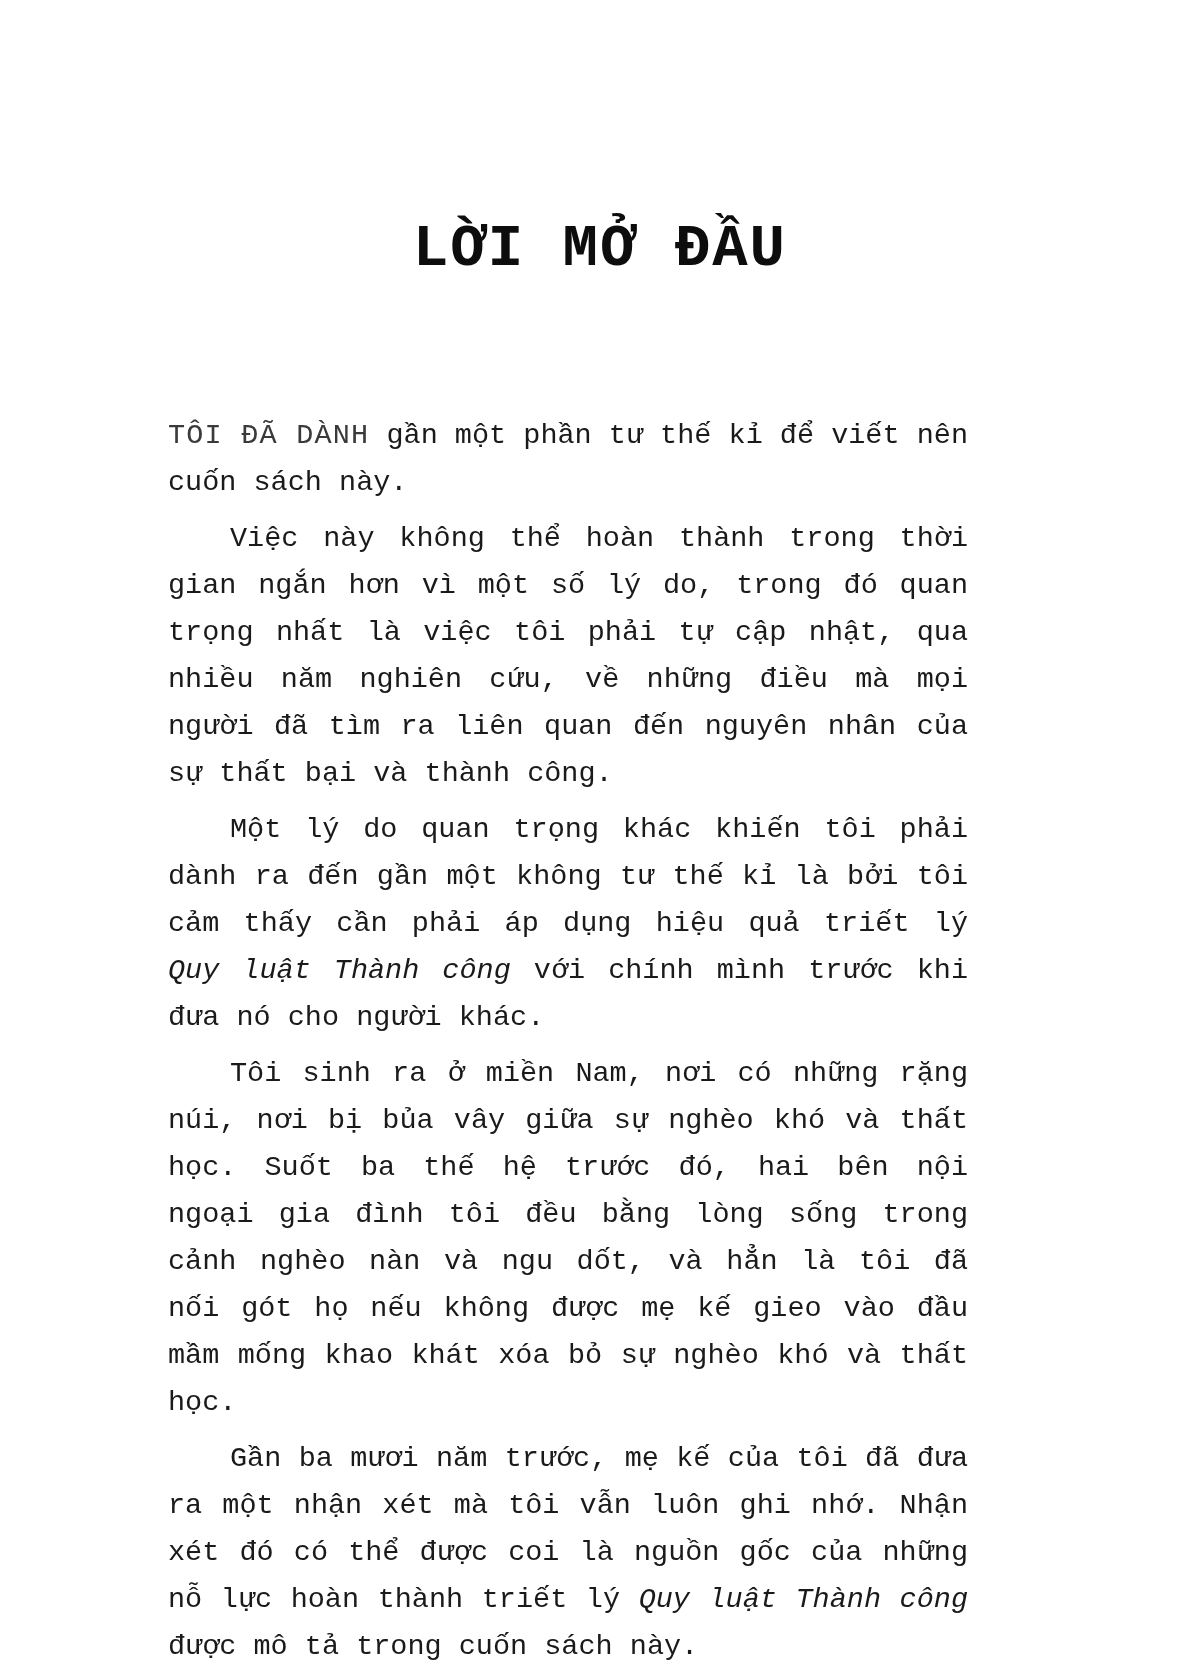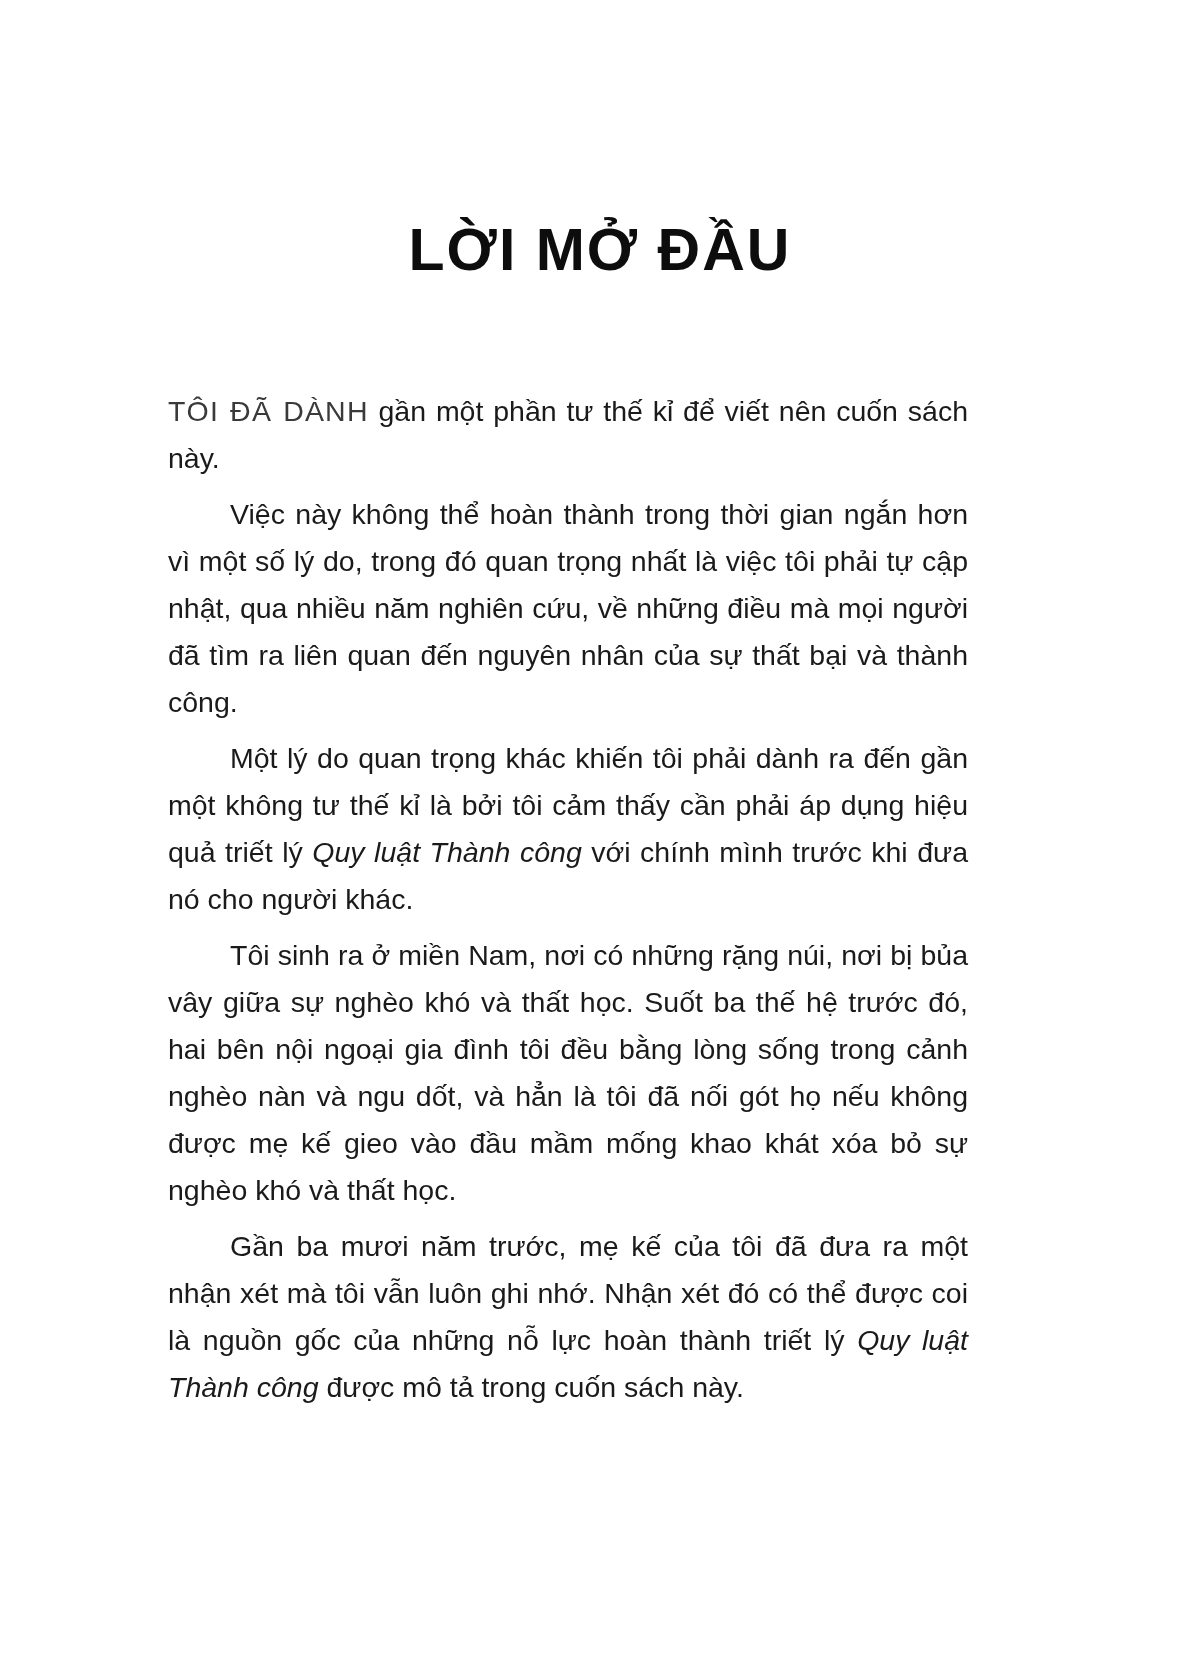--- a/index.html
+++ b/index.html
@@ -6,39 +6,39 @@
     margin: 0;
     padding: 0;
     background: #ffffff;
   }
   .page {
     width: 1046px;
     height: 1677px;
     background: #ffffff;
     position: relative;
     box-sizing: border-box;
-    font-family: Liberation Sans, sans-serif;
+    font-family: Liberation Mono, monospace;
     color: #111111;
     overflow: hidden;
   }
   .title {
     position: absolute;
     top: 178px;
     left: 0;
     width: 1200px;
     text-align: center;
     font-size: 59px;
     font-weight: bold;
     letter-spacing: 2px;
     line-height: 1.1;
     color: #0d0d0d;
   }
   .body-block {
     position: absolute;
-    top: 388px;
+    top: 412px;
     left: 168px;
     width: 800px;
   }
   p.para {
     margin: 0 0 0 0;
     font-size: 28.5px;
     line-height: 47px;
     text-align: justify;
     text-justify: inter-word;
     color: #1a1a1a;

